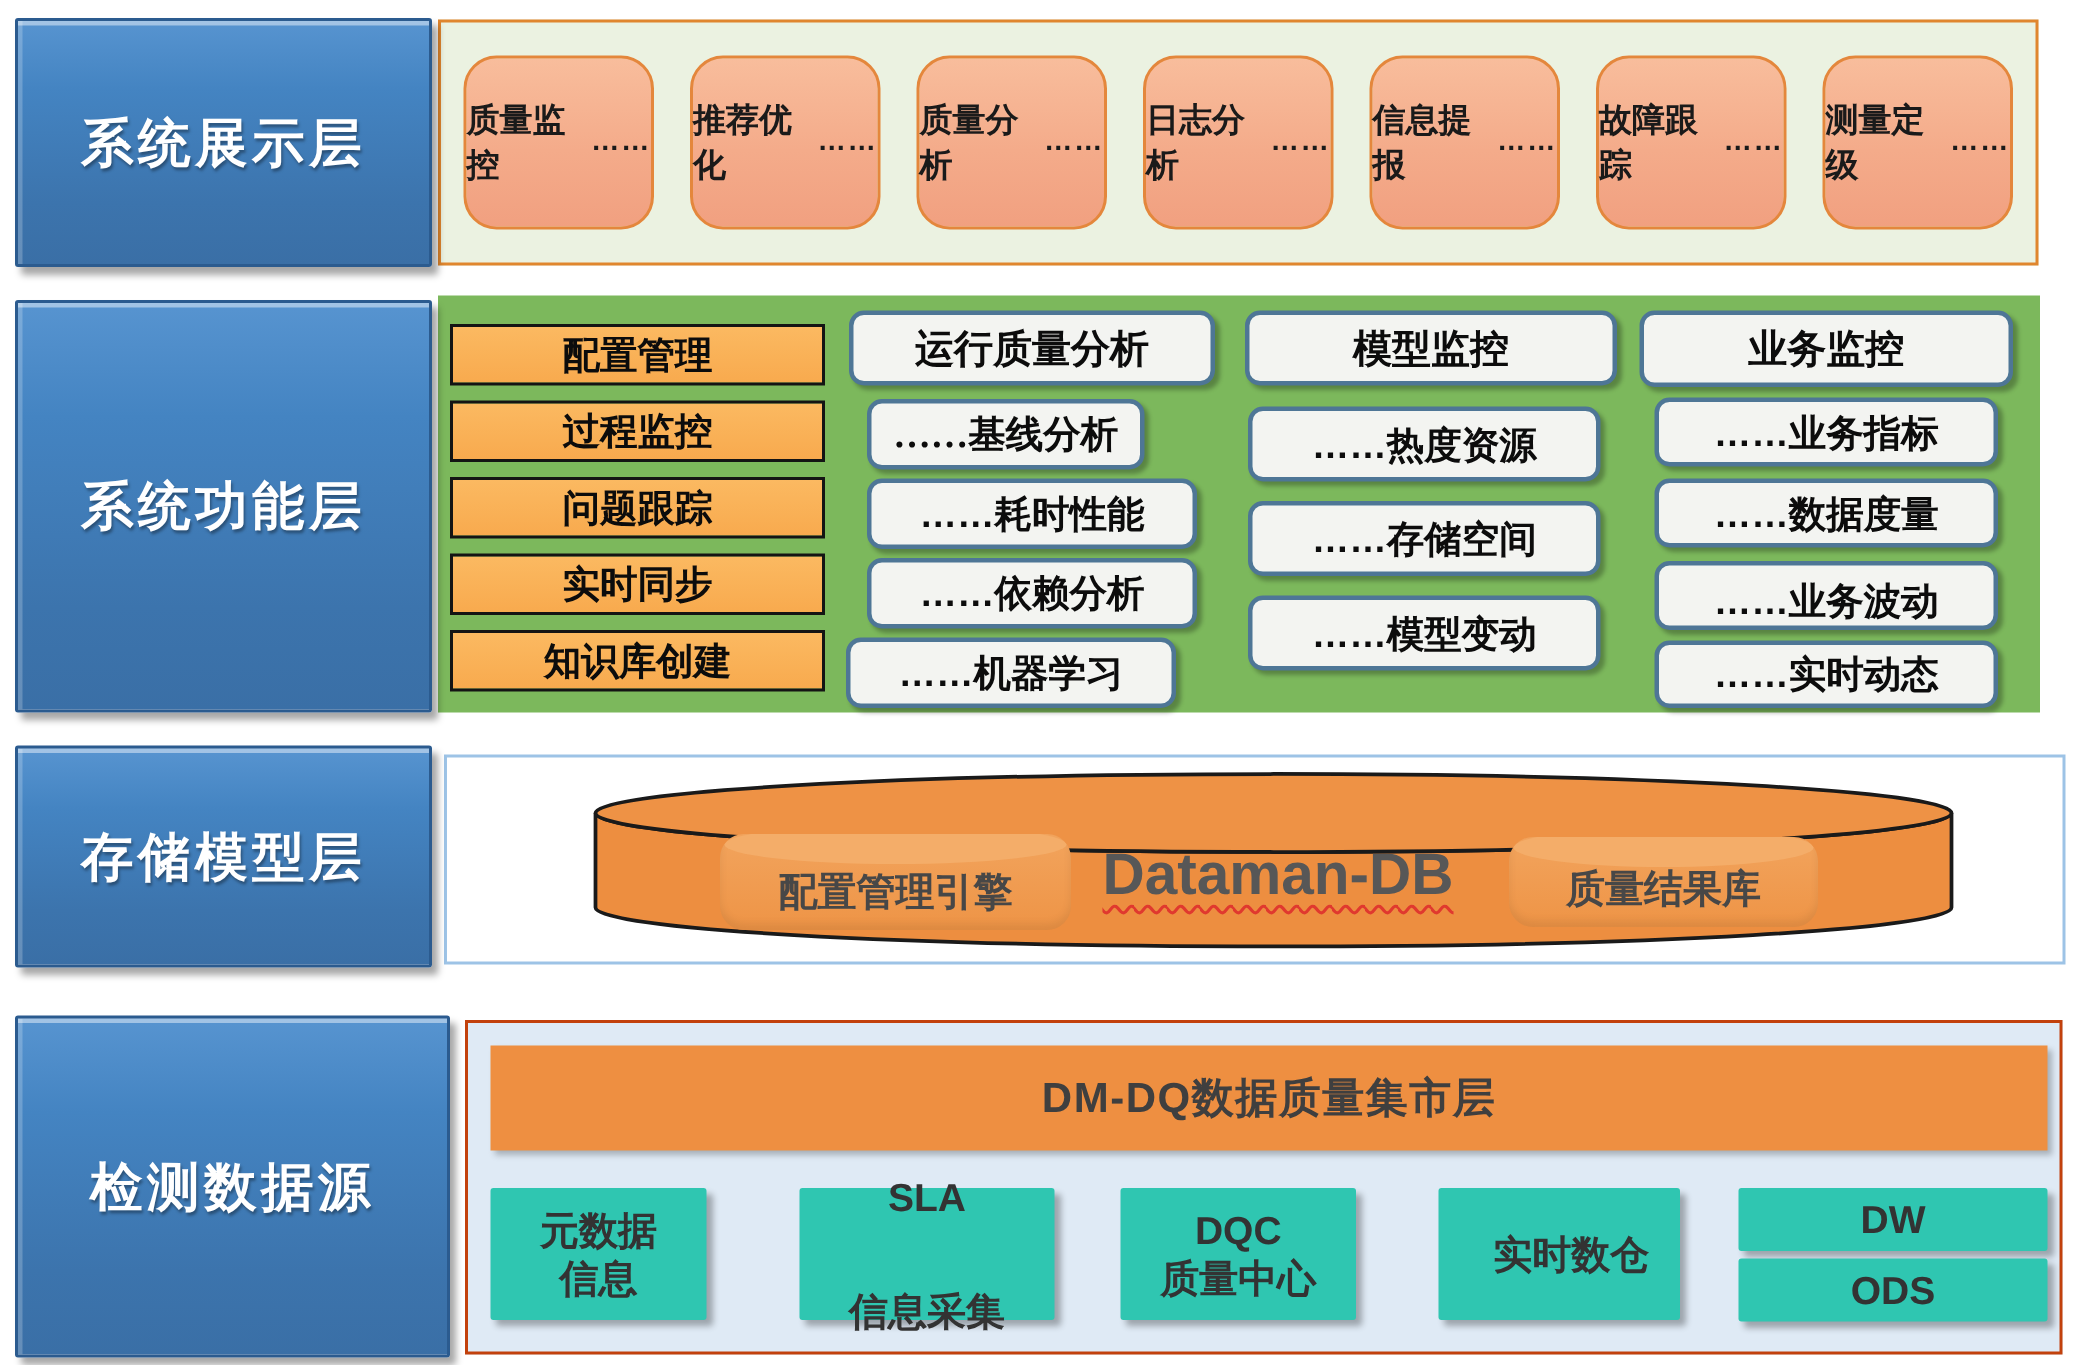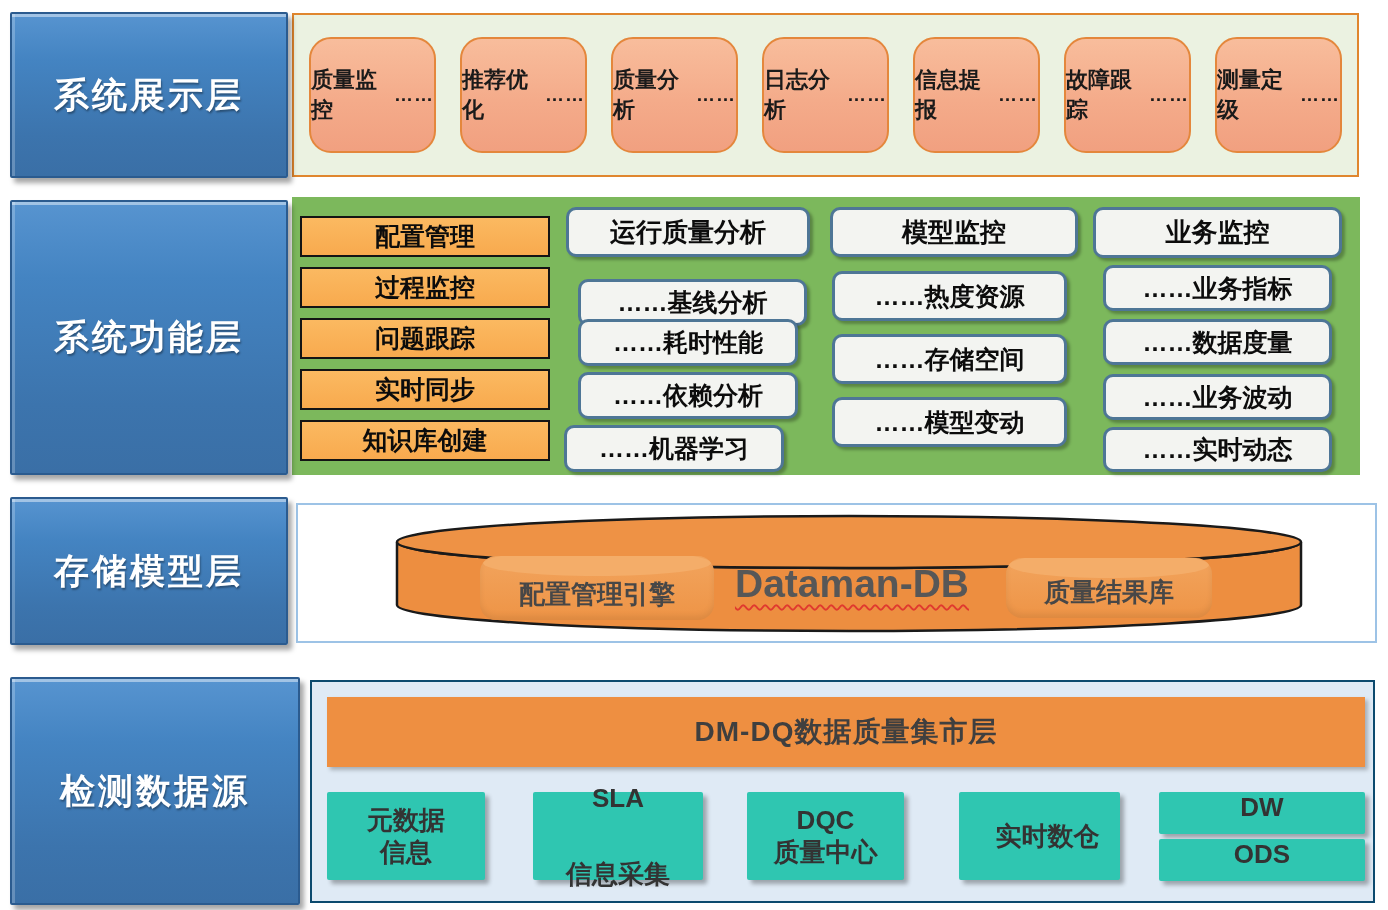--- a/index.html
+++ b/index.html
@@ -80,39 +80,39 @@
     position:absolute; left:328px; top:50px; width:260px; text-align:center;
     color:#575757; font-weight:bold; font-size:39px; z-index:3;
   }
   .db-name span{
     text-decoration:underline wavy #e0392e 2px;
     text-underline-offset:7px;
   }
   
   .panel-source{
     position:absolute; left:310px; top:680px; width:1065px; height:223px;
-    background:#dfeaf5; border:2px solid #0c4a6e;
+    background:#dfeaf5; border:2px solid #c2410c;
   }
   .mart-bar{
     position:absolute; left:15px; top:15px; width:1038px; height:70px;
     background:#ee8f41; box-shadow:3px 3px 4px rgba(0,0,0,0.25);
     display:flex; align-items:center; justify-content:center;
     color:#3f3f3f; font-weight:bold; font-size:28px; letter-spacing:1px;
   }
   .teal-box{
     position:absolute; top:110px; height:88px;
     background:#2fc6b1; box-shadow:4px 4px 4px rgba(0,0,0,0.3);
     display:flex; flex-direction:column; align-items:center; justify-content:center;
     color:#333333; font-weight:bold; font-size:26px; line-height:1.25; text-align:center;
     border-radius:2px;
   }
   .teal-thin{
     position:absolute; left:847px; width:206px; height:42px;
     background:#2fc6b1; box-shadow:4px 4px 4px rgba(0,0,0,0.3);
-    display:flex; justify-content:center;
+    display:flex; align-items:center; justify-content:center;
     color:#333333; font-weight:bold; font-size:26px; border-radius:2px;
   }
 </style>
 </head>
 <body>
 
 <div id="stage">
 
   <div class="blue-box" style="left:10px; top:12px; width:278px; height:166px;">
     <span>系统展示层</span>
@@ -167,21 +167,21 @@
     <div class="module-box" style="top:172px;">
         <span>实时同步</span>
       </div>
     <div class="module-box" style="top:223px;">
         <span>知识库创建</span>
       </div>
 
     <div class="white-box header" style="left:274px; top:10px;  width:244px; height:50px;">
         <span>运行质量分析</span>
       </div>
-    <div class="white-box" style="left:286px; top:82px;  width:229px; height:47px;">
+    <div class="white-box" style="left:286px; top:69px;  width:185px; height:47px;font-family:Liberation Serif, serif;">
         <span>……基线分析</span>
       </div>
     <div class="white-box" style="left:286px; top:122px; width:220px; height:47px;">
         <span>……耗时性能</span>
       </div>
     <div class="white-box" style="left:286px; top:175px; width:220px; height:47px;">
         <span>……依赖分析</span>
       </div>
     <div class="white-box" style="left:272px; top:228px; width:220px; height:47px;">
         <span>……机器学习</span>
@@ -202,21 +202,21 @@
 
     <div class="white-box header" style="left:801px; top:10px;  width:249px; height:51px;">
         <span>业务监控</span>
       </div>
     <div class="white-box" style="left:811px; top:68px;  width:229px; height:46px;">
         <span>……业务指标</span>
       </div>
     <div class="white-box" style="left:811px; top:122px; width:229px; height:46px;">
         <span>……数据度量</span>
       </div>
-    <div class="white-box" style="left:811px; top:177px; width:229px; height:46px;">
+    <div class="white-box" style="left:811px; top:177px; width:229px; height:46px;align-items:flex-end;">
         <span>……业务波动</span>
       </div>
     <div class="white-box" style="left:811px; top:230px; width:229px; height:45px;border-radius:10px;">
         <span>……实时动态</span>
       </div>
   </div>
 
   <div class="blue-box" style="left:10px; top:497px; width:278px; height:148px;">
     <span>存储模型层</span>
   </div>
@@ -243,21 +243,21 @@
 
   <div class="blue-box" style="left:10px; top:677px; width:290px; height:228px;">
     <span>检测数据源</span>
   </div>
 
   <div class="panel-source">
     <div class="mart-bar">
       <span>DM-DQ数据质量集市层</span>
     </div>
 
-    <div class="teal-box" style="left:15px; width:158px;">
+    <div class="teal-box" style="left:15px; width:144px;">
       <span>元数据</span>
       <span>信息</span>
     </div>
     <div class="teal-box" style="left:221px; width:170px;gap:44px;">
       <span>SLA</span>
       <span>信息采集</span>
     </div>
     <div class="teal-box" style="left:435px; width:157px;">
       <span>DQC</span>
       <span>质量中心</span>

